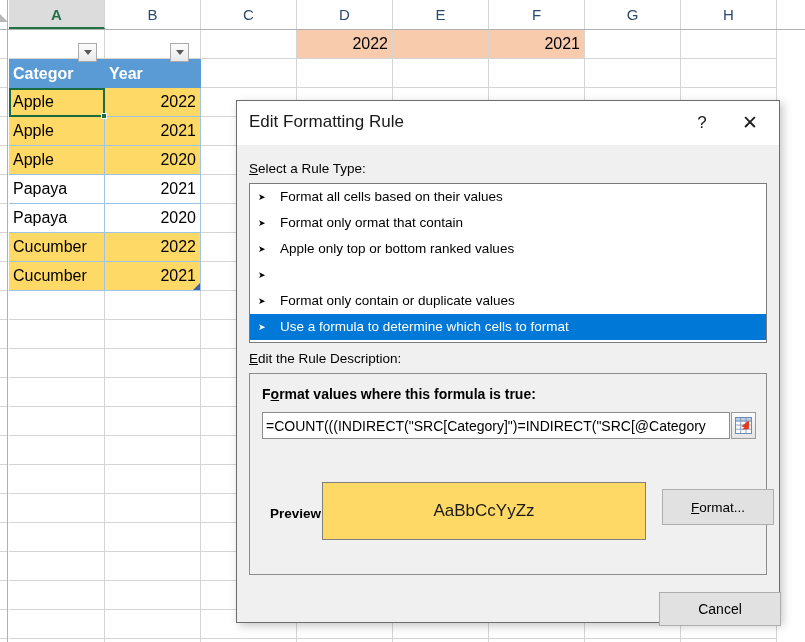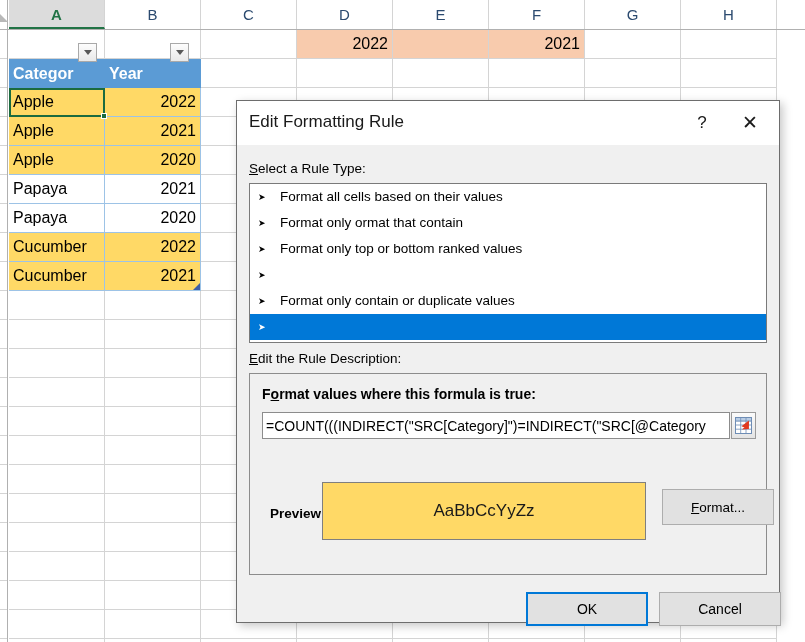--- a/index.html
+++ b/index.html
@@ -638,31 +638,32 @@
         <div class="rule-item">
           <span class="bullet-icon" style="font-size: 9px;">➤</span>
           <span>Format all cells based on their values</span>
         </div>
         <div class="rule-item">
           <span class="bullet-icon" style="font-size: 9px;">➤</span>
           <span>Format only ormat that contain</span>
         </div>
         <div class="rule-item">
           <span class="bullet-icon" style="font-size: 9px;">➤</span>
-          <span>Format only top or bottom ranked values</span>
+          <span>Apple only top or bottom ranked values</span>
         </div>
         <div class="rule-item">
           <span class="bullet-icon" style="font-size: 9px;">➤</span>
         </div>
         <div class="rule-item">
           <span class="bullet-icon" style="font-size: 9px;">➤</span>
           <span>Format only contain or duplicate values</span>
         </div>
         <div class="rule-item sel">
           <span class="bullet-icon" style="font-size: 9px;">➤</span>
+          <span>Use a formula to determine which cells to format</span>
         </div>
       </div>
 
     <div class="lbl" style="left:12px; top:206px;">
       <span class="u">E</span><span>dit the Rule Description:</span>
     </div>
 
     <div class="desc-group">
 
       <div class="desc-title">
@@ -688,20 +689,17 @@
       <div class="preview-box">
         <span>AaBbCcYyZz</span>
       </div>
 
       <div class="format-btn">
         <span class="u">F</span>
           <span>ormat...</span>
       </div>
     </div>
 
-    <div class="btn-ok">
-      <span>OK</span>
-    </div>
     <div class="btn-cancel">
       <span>Cancel</span>
     </div>
   </div>
 </div>
 
 </body></html>

